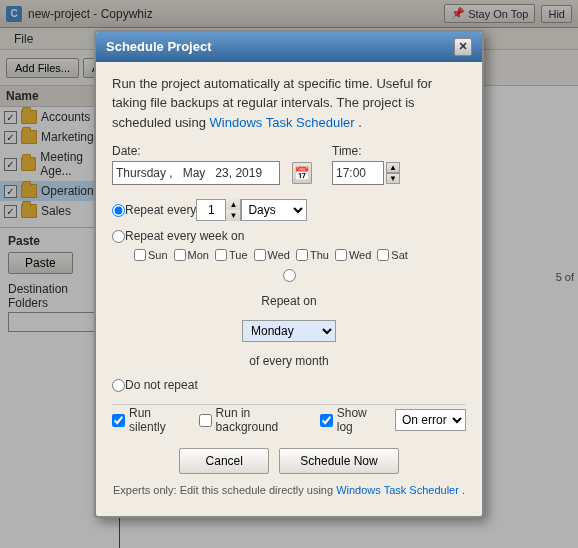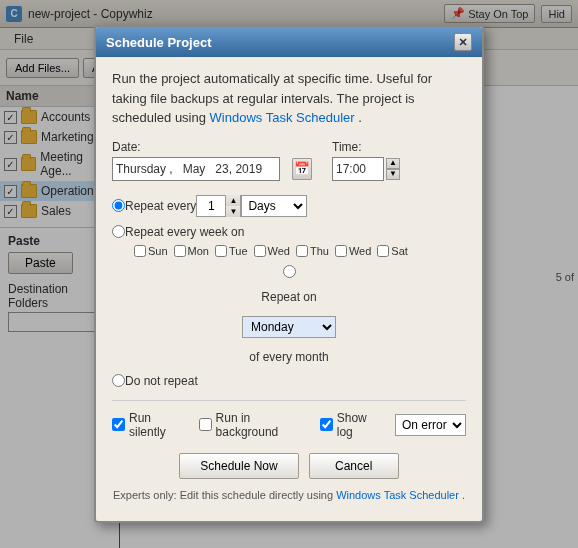--- a/index.html
+++ b/index.html
@@ -393,21 +393,21 @@
     
     .do-not-repeat { margin-bottom: 12px; }
 
     
     .bottom-checks {
       display: flex;
       align-items: center;
       gap: 16px;
       margin-bottom: 14px;
       border-top: 1px solid #ccc;
-      padding-top: 10px;
+      padding-top: 1px;
     }
     .check-row {
       display: flex; align-items: center; gap: 4px;
     }
     .check-cb { cursor: pointer; }
     .check-label { font-size: 12px; color: #333; }
     .error-select {
       height: 22px;
       border: 1px solid #999;
       font-size: 12px;
@@ -648,22 +648,22 @@
           <span class="check-label">Show log</span>
         </div>
         <select class="error-select">
           <option>On error</option>
           <option>Always</option>
           <option>Never</option>
         </select>
       </div>
 
       <div class="action-buttons">
+        <button class="action-btn">Cancel</button>
         <button class="action-btn">Schedule Now</button>
-        <button class="action-btn">Cancel</button>
       </div>
 
       <div class="dialog-footer">
         <span>Experts only: Edit this schedule directly using</span>
         <a href="#">Windows Task Scheduler</a>
         <span>.</span>
       </div>
     </div>
   </div>
 </div>

